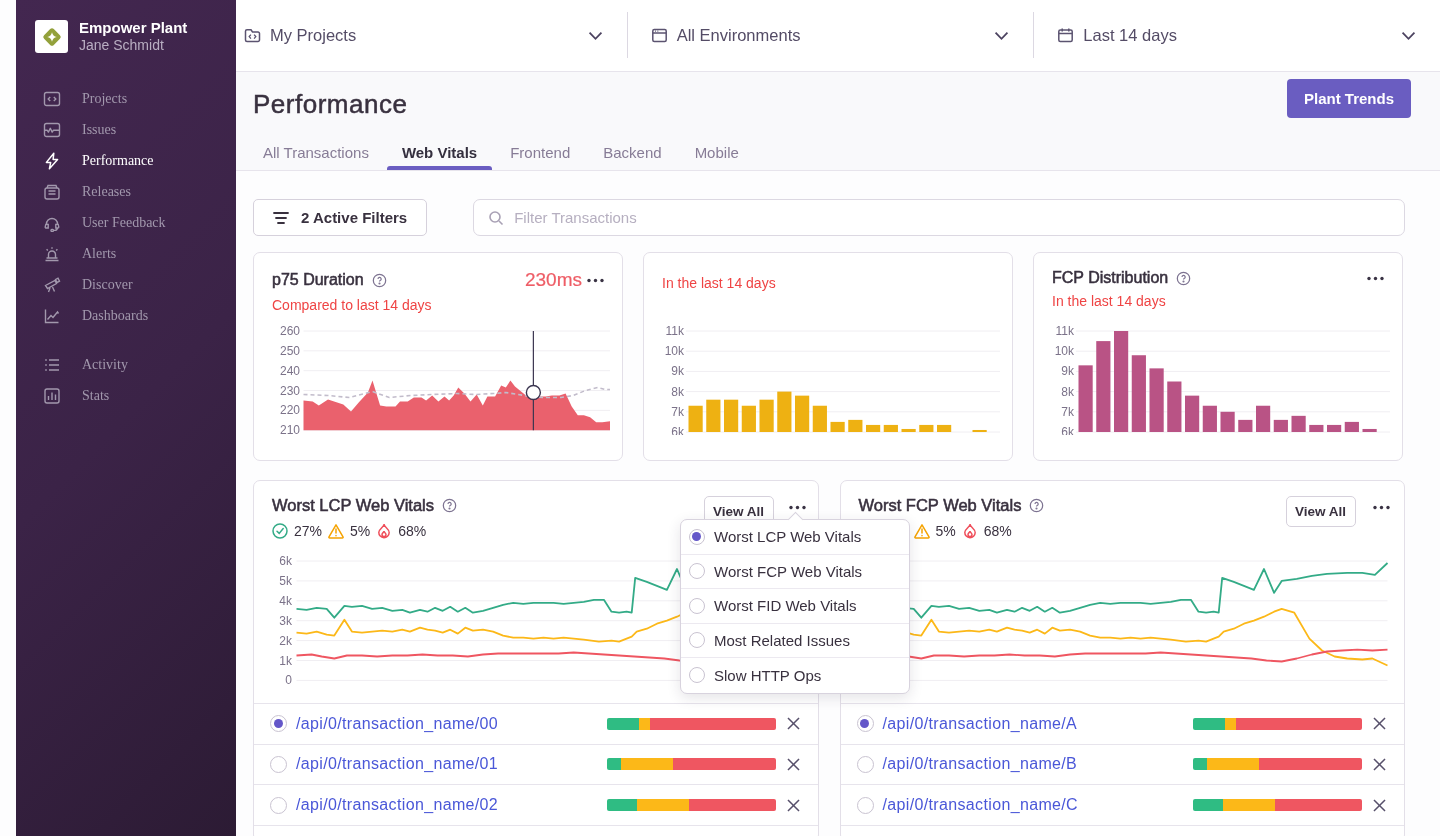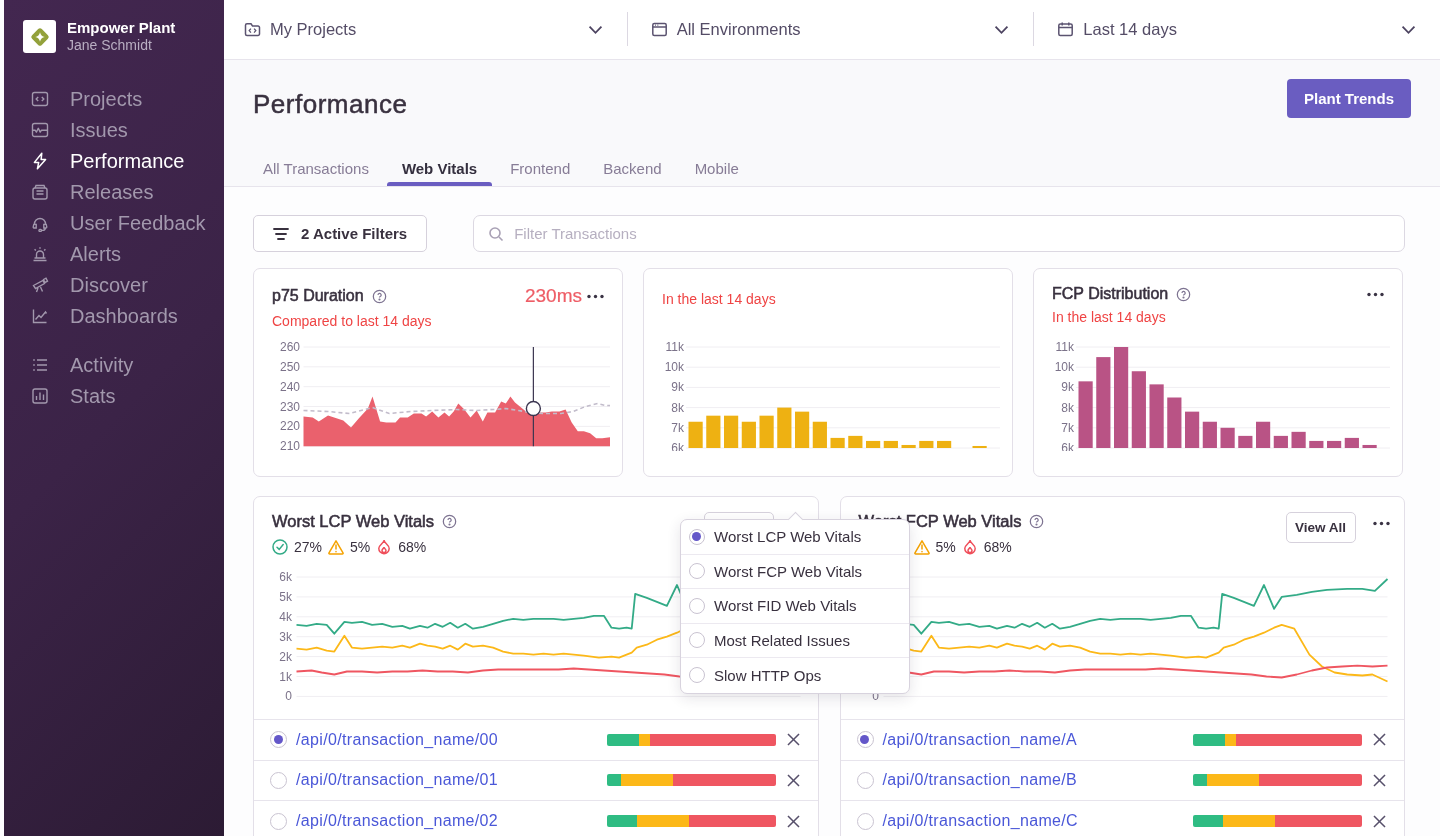--- a/index.html
+++ b/index.html
@@ -1,38 +1,38 @@
 <!DOCTYPE html>
 <html><head>
 <meta charset="utf-8">
 <style>
 * { margin:0; padding:0; box-sizing:border-box; }
 html,body { width:1440px; height:836px; overflow:hidden; font-family:"Liberation Sans", sans-serif; background:#fdfdfe; }
-.sidebar { position:fixed; left:4px; top:0; width:220px; height:836px;
+.sidebar { position:fixed; left:16px; top:0; width:220px; height:836px;
   background:linear-gradient(135deg, #432750 0%, #3b2347 50%, #2c1b34 100%); z-index:30; }
 .logo-row { display:flex; align-items:center; gap:11px; padding:19px 0 0 19px; }
 .logo-box { width:33px; height:33px; background:#fff; border-radius:3px; display:flex; align-items:center; justify-content:center; }
 .org { color:#fff; font-size:15px; font-weight:700; line-height:18px; }
 .usr { color:#b9aec2; font-size:14px; font-weight:400; line-height:17px; }
 .nav { margin-top:29px; }
-.nav-item { display:flex; align-items:center; gap:21px; padding:6.5px 0 6.5px 27px; color:#a298ad; font-size:20px; line-height:18px; }
+.nav-item { display:flex; align-items:center; gap:21px; padding:6.5px 0 6.5px 27px; color:#a298ad; font-size:14px; line-height:18px;font-family:Liberation Serif, serif; }
 .nav-item svg { width:18px; height:18px; flex:0 0 18px; }
 .nav-item.active { color:#ffffff; font-weight:400; }
 .nav-gap { height:20px; }
-.topbar { position:fixed; left:220px; top:0; width:1220px; height:60px; background:#fff; border-bottom:1px solid #e7e4ec; display:flex; z-index:20;}
+.topbar { position:fixed; left:220px; top:0; width:1220px; height:72px; background:#fff; border-bottom:1px solid #e7e4ec; display:flex; z-index:20;}
 .tb-sec { width:406.7px; display:flex; align-items:center; padding:0 22px 0 24px; color:#544c66; font-size:16.5px; position:relative; }
 .tb-sec + .tb-sec:before { content:""; position:absolute; left:0; top:12px; bottom:13px; width:1px; background:#dcd8e2; }
 .tb-sec svg.lead { width:17px; height:17px; margin-right:9px; color:#5b5370; }
 .tb-sec .chev { margin-left:auto; width:19px; height:19px; color:#4c4360; }
 .main { position:absolute; left:220px; top:60px; width:1220px; }
 .page-head { padding:29px 35px 0 33px; background:#f9f9fb; }
 .ph-row { display:flex; align-items:flex-start; }
 h1 { font-size:26px; font-weight:400; color:#39313f; letter-spacing:0.5px; -webkit-text-stroke:0.5px #39313f; }
 .btn-trends { margin-left:auto; margin-top:-10px; margin-right:-6px; background:#6a5dc1; color:#fff; font-size:15px; font-weight:700; border:none; border-radius:4px; padding:10px 17px; height:39px; font-family:"Liberation Sans", sans-serif;}
-.tabs { display:flex; gap:33px; margin-top:40px; padding-left:10px; }
+.tabs { display:flex; gap:33px; margin-top:24px; padding-left:10px; }
 .tab { font-size:15px; color:#877c96; padding-bottom:9px; position:relative; }
 .tab.active { color:#342f3e; font-weight:700; }
 .tab.active:after { content:""; position:absolute; left:-15px; right:-15px; bottom:0; height:4px; background:#6a5dc1; border-radius:3px 3px 0 0; }
 .tabs-border { height:1px; background:#e7e4ec; margin:0; width:1220px; margin-left:-33px;}
 .page-head2 { padding:0 35px 0 33px; }
 .filter-row { display:flex; margin-top:28px; gap:9px; }
 .btn-filters { display:flex; align-items:center; gap:12px; background:#fff; border:1px solid #d6d1dc; border-radius:5px; padding:0 19px; height:37px; font-size:15px; font-weight:700; color:#39313f; font-family:"Liberation Sans",sans-serif;}
 .search { flex:1; display:flex; align-items:center; background:#fff; border:1px solid #dcd8e2; border-radius:7px; height:37px; padding:0 14px; color:#b6afc0; font-size:15px; gap:10px;margin-left:37px;}
 .grid3 { display:flex; gap:20px; margin-top:16px; }
 .card { background:#fff; border:1px solid #e3dfe8; border-radius:7px; }

